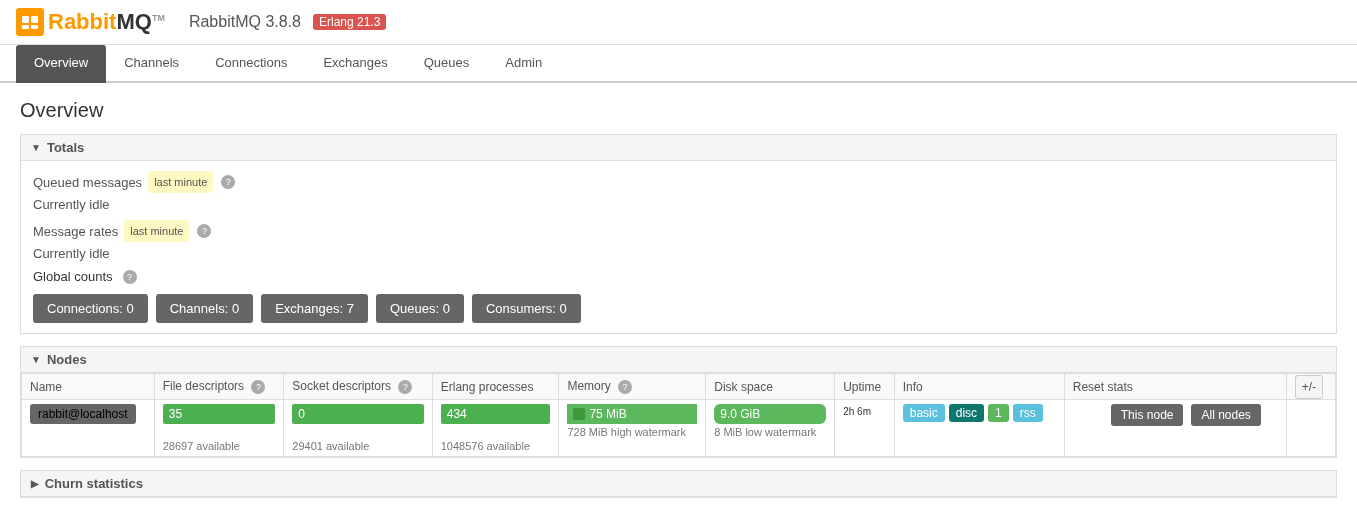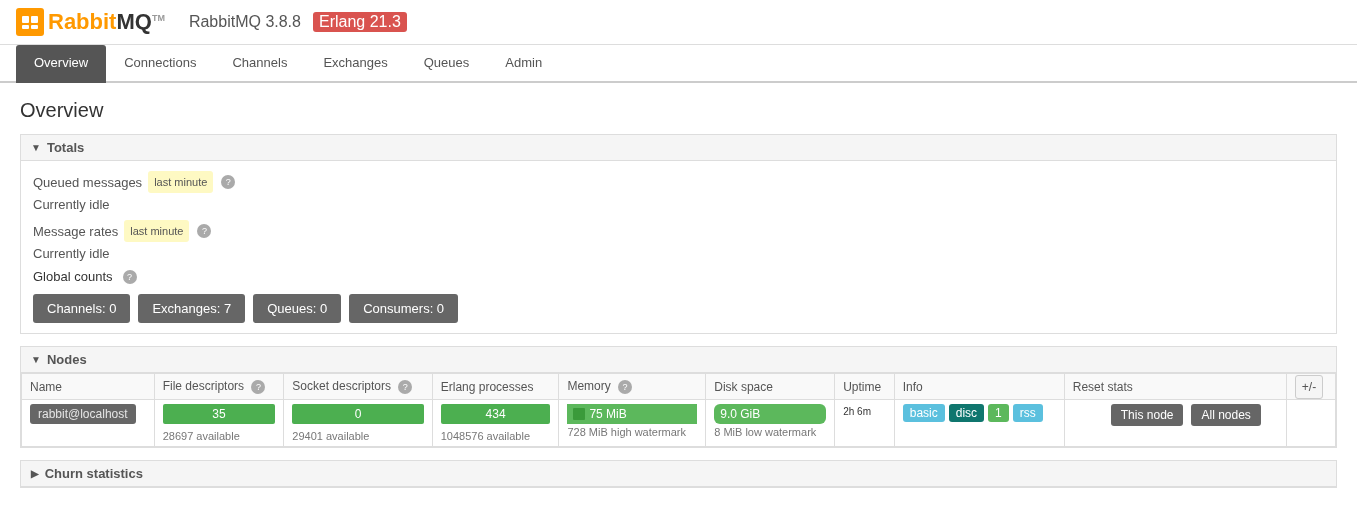--- a/index.html
+++ b/index.html
@@ -6,21 +6,21 @@
     body { font-family: Arial, sans-serif; font-size: 13px; color: #333; background: #fff; }
 
     
     .header { display: flex; align-items: center; padding: 8px 16px; border-bottom: 1px solid #ddd; }
     .logo { display: flex; align-items: center; margin-right: 24px; }
     .logo-icon { width: 28px; height: 28px; background: #f90; border-radius: 3px; display: flex; align-items: center; justify-content: center; margin-right: 4px; }
     .logo-icon svg { width: 20px; height: 20px; }
     .logo-text { font-size: 22px; font-weight: bold; color: #333; }
     .logo-tm { font-size: 9px; vertical-align: super; color: #999; }
     .version-badge { font-size: 16px; color: #555; margin-right: 12px; }
-    .erlang-badge { font-size: 16px; background: #d9534f; color: #fff; border-radius: 3px; padding: 1px 6px; }
+    .erlang-badge { font-size: 12px; background: #d9534f; color: #fff; border-radius: 3px; padding: 1px 6px; }
 
     
     .nav { display: flex; border-bottom: 2px solid #ccc; padding: 0 16px; }
     .nav-item { padding: 10px 18px; font-size: 13px; cursor: pointer; color: #555; text-decoration: none; border-bottom: 3px solid transparent; margin-bottom: -2px; }
     .nav-item.active { background: #555; color: #fff; border-radius: 3px 3px 0 0; }
 
     
     .content { padding: 16px 20px; }
     h1.page-title { font-size: 20px; font-weight: normal; color: #333; margin-bottom: 12px; }
 
@@ -39,24 +39,24 @@
     .global-row { display: flex; align-items: center; margin-bottom: 10px; }
 
     
     .counts-row { display: flex; gap: 8px; margin-top: 8px; flex-wrap: wrap; }
     .count-btn { background: #666; color: #fff; border: none; border-radius: 3px; padding: 7px 14px; font-size: 13px; cursor: pointer; }
 
     
     .nodes-table { width: 100%; border-collapse: collapse; font-size: 12px; }
     .nodes-table th { background: #f9f9f9; border: 1px solid #ddd; padding: 5px 8px; text-align: left; color: #555; font-weight: normal; white-space: nowrap; }
     .nodes-table td { border: 1px solid #ddd; padding: 4px 8px; vertical-align: top; }
-    .node-name { font-size: 12px; background: #666; color: #e5e5e5; border-radius: 3px; padding: 3px 8px; display: inline-block; white-space: nowrap; }
-
-    
-    .progress-bar-wrap { background: #4caf50; border-radius: 2px; min-width: 100px; text-align: center; color: #fff; font-size: 12px; padding: 3px 6px; margin-bottom: 6px; }
+    .node-name { font-size: 12px; background: #666; color: #000000; border-radius: 3px; padding: 3px 8px; display: inline-block; white-space: nowrap; }
+
+    
+    .progress-bar-wrap { background: #4caf50; border-radius: 2px; min-width: 100px; text-align: left; color: #fff; font-size: 12px; padding: 3px 6px; margin-bottom: 16px; }
     .sub-text { color: #777; font-size: 11px; white-space: nowrap; }
 
     
     .info-badges { display: flex; gap: 4px; align-items: center; flex-wrap: wrap; }
     .badge { padding: 2px 7px; border-radius: 3px; font-size: 12px; color: #fff; cursor: pointer; }
     .badge-basic { background: #5bc0de; }
     .badge-disc { background: #0f766e; }
     .badge-num { background: #5cb85c; }
     .badge-rss { background: #5bc0de; }
 
@@ -90,22 +90,22 @@
     <span class="logo-text">
       <span style="color:#f90">Rabbit</span><span>MQ</span><sup class="logo-tm">TM</sup>
     </span>
   </div>
   <span class="version-badge">RabbitMQ 3.8.8</span>
   <span class="erlang-badge">Erlang 21.3</span>
 </div>
 
 <nav class="nav">
   <a class="nav-item active">Overview</a>
+  <a class="nav-item">Channels</a>
   <a class="nav-item">Connections</a>
-  <a class="nav-item">Channels</a>
   <a class="nav-item">Exchanges</a>
   <a class="nav-item">Queues</a>
   <a class="nav-item">Admin</a>
 </nav>
 
 <div class="content">
   <h1 class="page-title">Overview</h1>
 
   <div class="section">
     <div class="section-header">
@@ -127,20 +127,21 @@
         <span class="help-icon">?</span>
       </div>
       <div class="idle-text">Currently idle</div>
 
       <div class="global-row">
         <span class="stat-label">Global counts</span>
         <span class="help-icon">?</span>
       </div>
 
       <div class="counts-row">
+        <button class="count-btn">Connections: 0</button>
         <button class="count-btn">Channels: 0</button>
         <button class="count-btn">Exchanges: 7</button>
         <button class="count-btn">Queues: 0</button>
         <button class="count-btn">Consumers: 0</button>
       </div>
     </div>
   </div>
 
   <div class="section">
     <div class="section-header">

